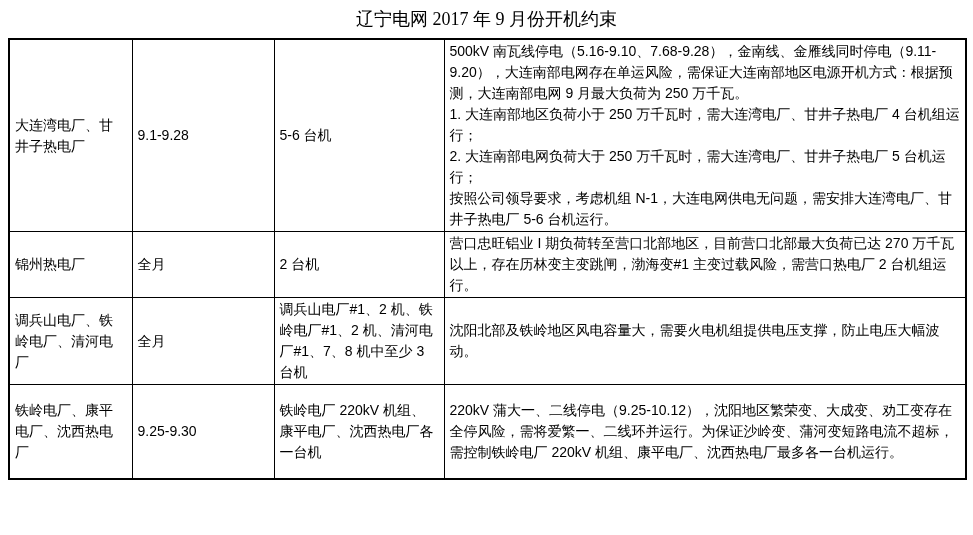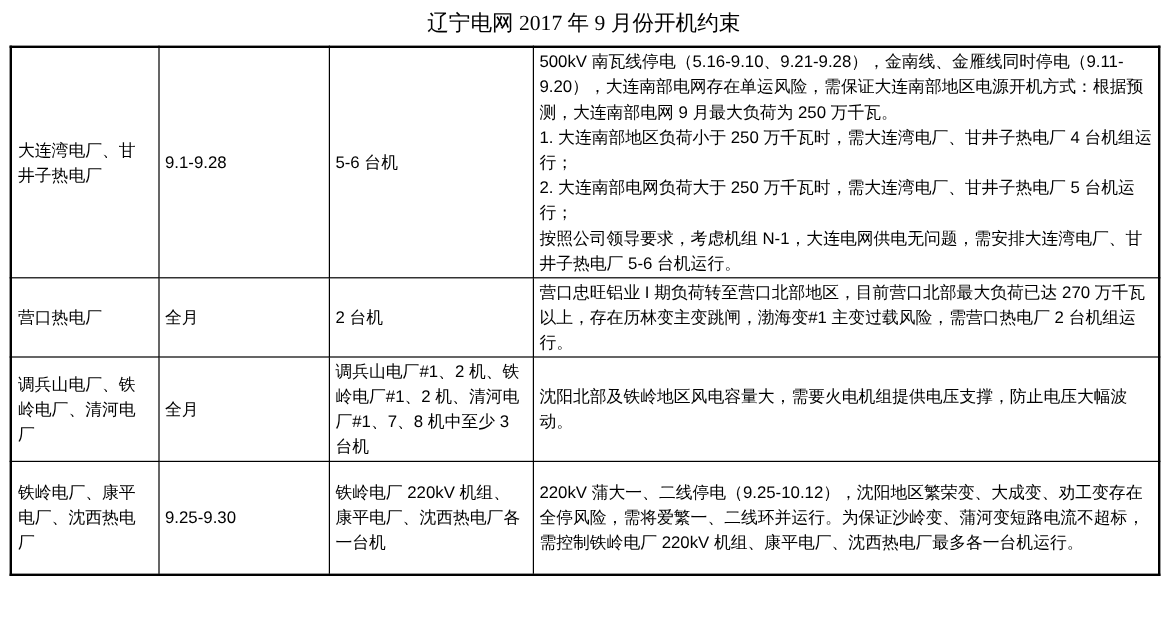--- a/index.html
+++ b/index.html
@@ -70,28 +70,28 @@
       <col style="width:142px">
       <col style="width:170px">
       <col style="width:522px">
     </colgroup>
     <tbody>
 
       <tr class="row-1">
         <td>大连湾电厂、甘井子热电厂</td>
         <td>9.1-9.28</td>
         <td>5-6 台机</td>
-        <td>500kV 南瓦线停电（5.16-9.10、9.21-9.28），金南线、金雁线同时停电（9.11-9.20），大连南部电网存在单运风险，需保证大连南部地区电源开机方式：根据预测，大连南部电网 9 月最大负荷为 250 万千瓦。
+        <td>500kV 南瓦线停电（5.16-9.10、7.68-9.28），金南线、金雁线同时停电（9.11-9.20），大连南部电网存在单运风险，需保证大连南部地区电源开机方式：根据预测，大连南部电网 9 月最大负荷为 250 万千瓦。
 1. 大连南部地区负荷小于 250 万千瓦时，需大连湾电厂、甘井子热电厂 4 台机组运行；
 2. 大连南部电网负荷大于 250 万千瓦时，需大连湾电厂、甘井子热电厂 5 台机运行；
 按照公司领导要求，考虑机组 N-1，大连电网供电无问题，需安排大连湾电厂、甘井子热电厂 5-6 台机运行。</td>
       </tr>
 
       <tr class="row-2">
-        <td>营口热电厂</td>
+        <td>锦州热电厂</td>
         <td>全月</td>
         <td>2 台机</td>
         <td>营口忠旺铝业 I 期负荷转至营口北部地区，目前营口北部最大负荷已达 270 万千瓦以上，存在历林变主变跳闸，渤海变#1 主变过载风险，需营口热电厂 2 台机组运行。</td>
       </tr>
 
       <tr class="row-3">
         <td>调兵山电厂、铁岭电厂、清河电厂</td>
         <td>全月</td>
         <td>调兵山电厂#1、2 机、铁岭电厂#1、2 机、清河电厂#1、7、8 机中至少 3 台机</td>
         <td>沈阳北部及铁岭地区风电容量大，需要火电机组提供电压支撑，防止电压大幅波动。</td>

